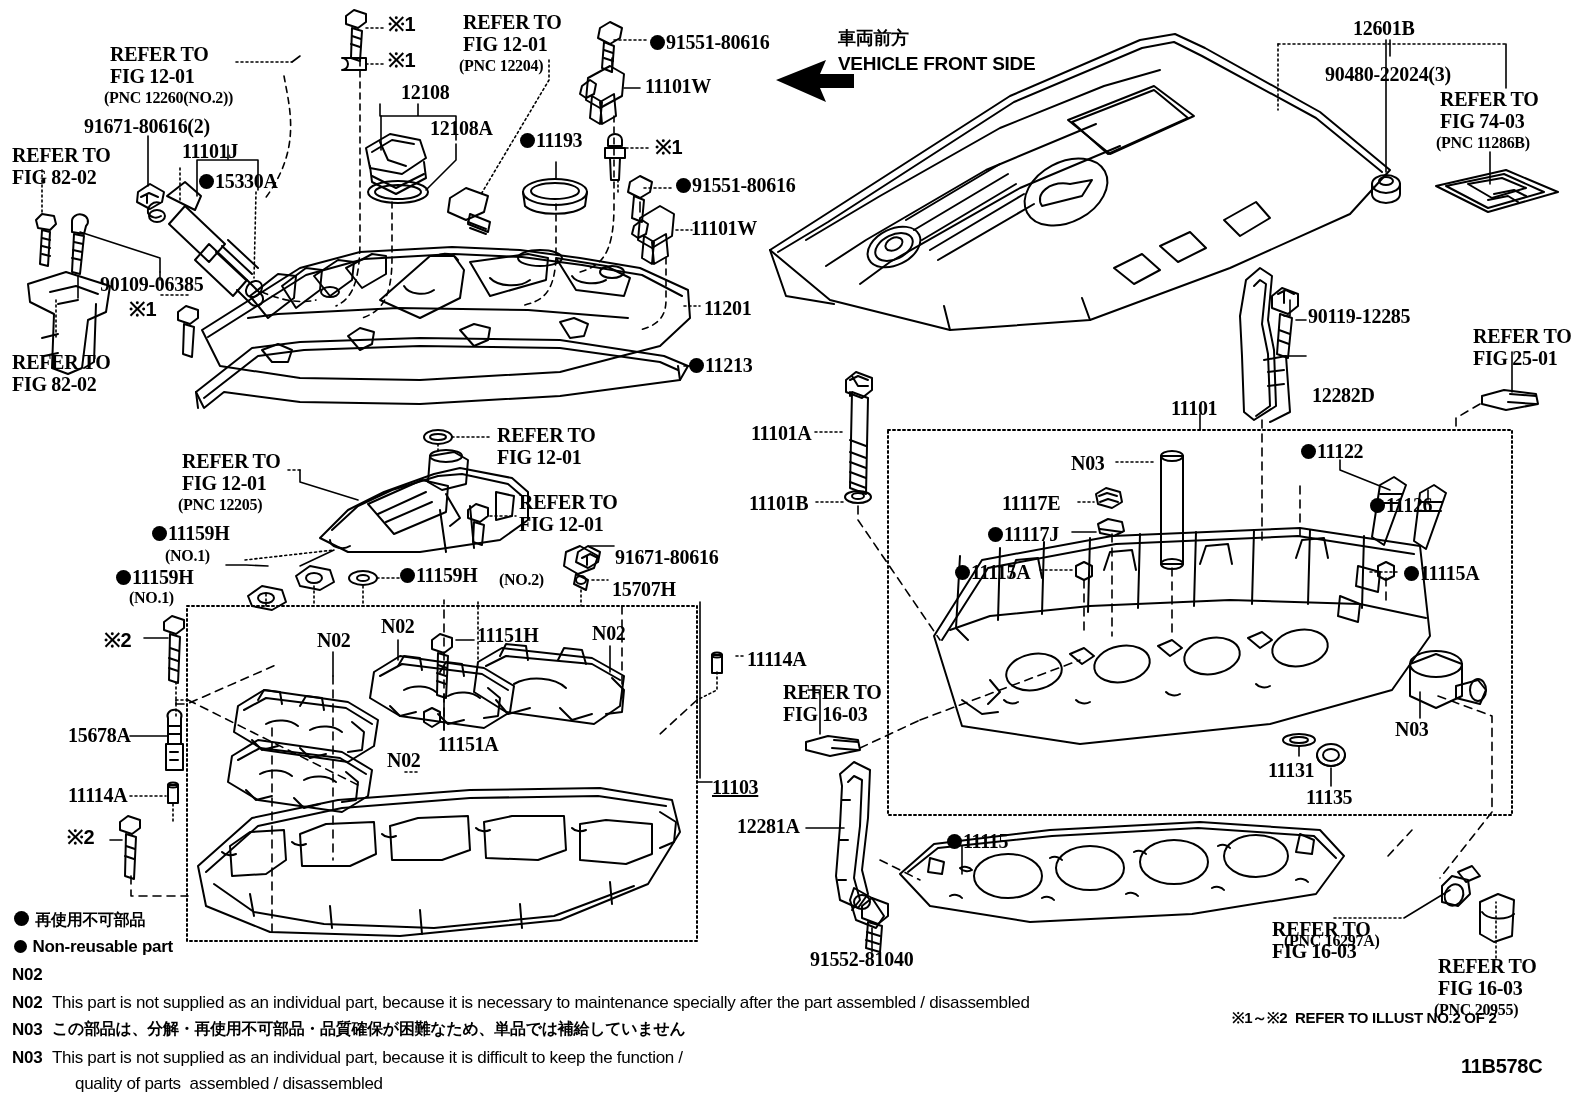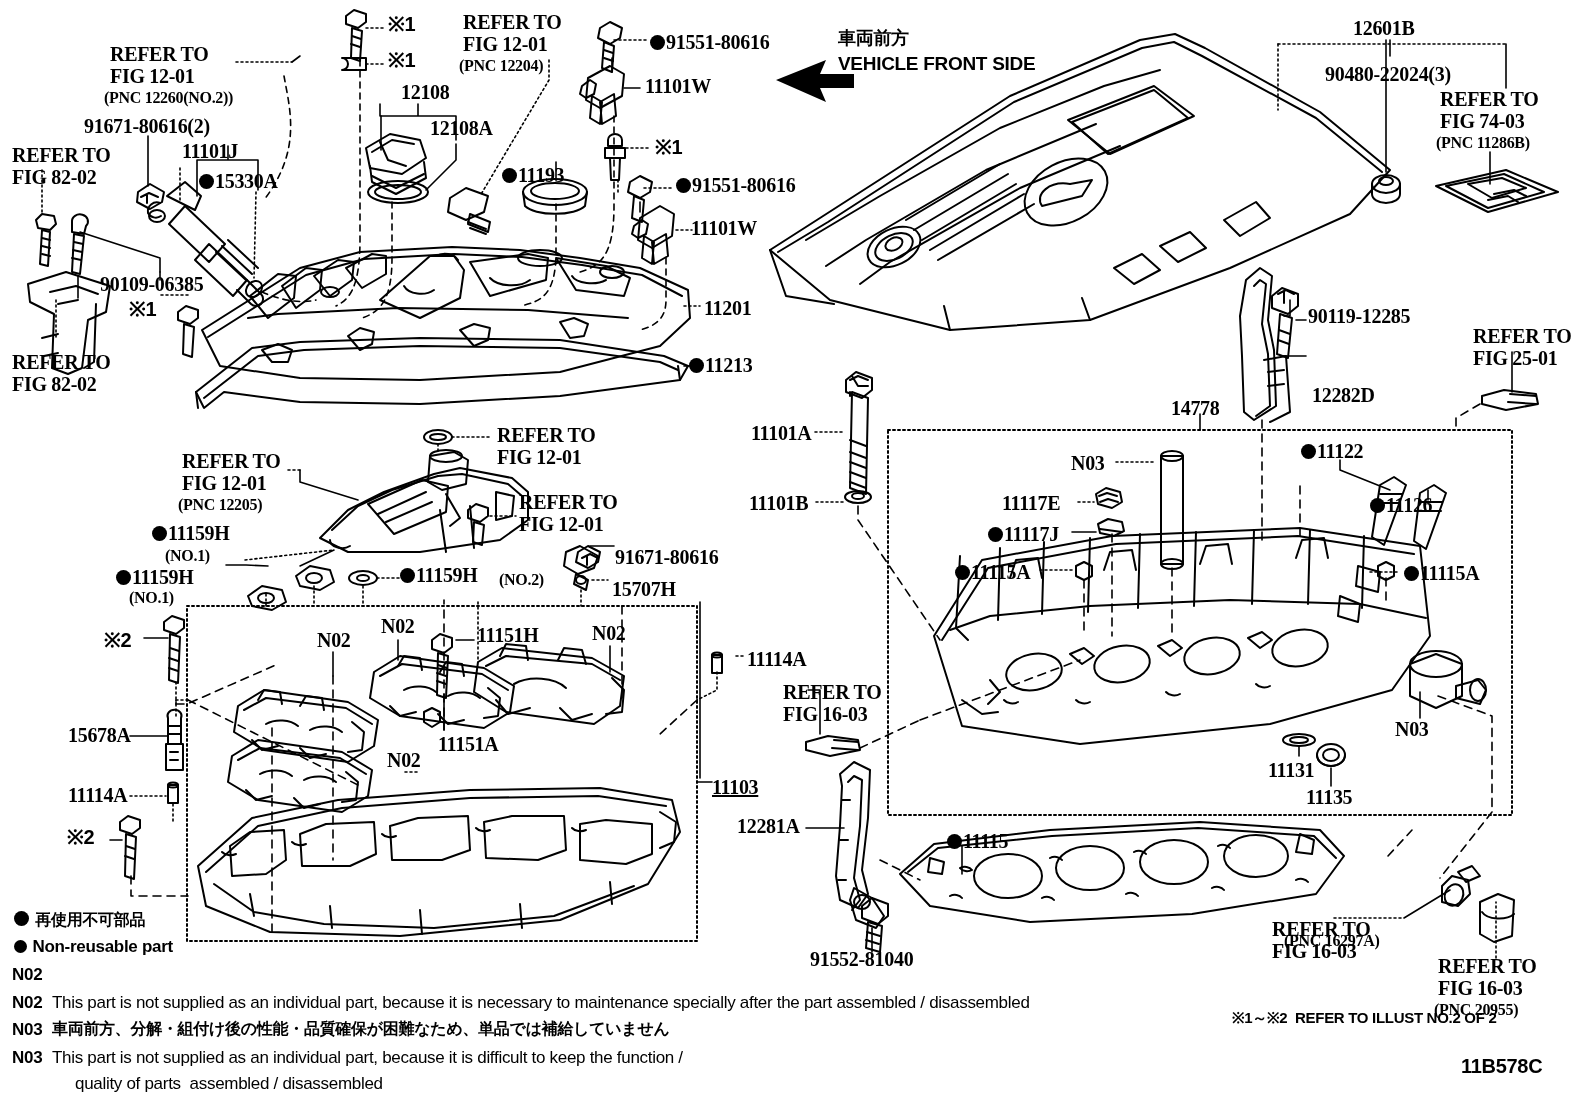--- a/index.html
+++ b/index.html
@@ -646,21 +646,21 @@
   <div class="lbl" style="left:12px; top:352px;">REFER TO</div>
   <div class="lbl" style="left:12px; top:374px;">FIG 82-02</div>
 
   <div class="lbl sans" style="left:388px; top:14px;">※1</div>
   <div class="lbl sans" style="left:388px; top:50px;">※1</div>
   <div class="lbl" style="left:463px; top:12px;">REFER TO</div>
   <div class="lbl" style="left:463px; top:34px;">FIG 12-01</div>
   <div class="lbl sm" style="left:459px; top:57px;">(PNC 12204)</div>
   <div class="lbl" style="left:401px; top:82px;">12108</div>
   <div class="lbl" style="left:430px; top:118px;">12108A</div>
-  <div class="lbl" style="left:502px; top:130px;margin-top:35px;"><span class="dot"></span><span>11193</span></div>
+  <div class="lbl" style="left:520px; top:130px;"><span class="dot"></span><span>11193</span></div>
 
   <div class="lbl" style="left:650px; top:32px;"><span class="dot"></span><span>91551-80616</span></div>
   <div class="lbl" style="left:645px; top:76px;">11101W</div>
   <div class="lbl sans" style="left:655px; top:137px;">※1</div>
   <div class="lbl" style="left:676px; top:175px;"><span class="dot"></span><span>91551-80616</span></div>
   <div class="lbl" style="left:691px; top:218px;">11101W</div>
   <div class="lbl" style="left:704px; top:298px;">11201</div>
   <div class="lbl" style="left:689px; top:355px;"><span class="dot"></span><span>11213</span></div>
 
   <div class="lbl" style="left:497px; top:425px;">REFER TO</div>
@@ -698,21 +698,21 @@
 
   <div class="lbl" style="left:783px; top:682px;">REFER TO</div>
   <div class="lbl" style="left:783px; top:704px;">FIG 16-03</div>
   <div class="lbl" style="left:737px; top:816px;">12281A</div>
   <div class="lbl" style="left:810px; top:949px;">91552-81040</div>
   <div class="lbl" style="left:947px; top:831px;"><span class="dot"></span><span>11115</span></div>
 
   <div class="lbl" style="left:751px; top:423px;">11101A</div>
   <div class="lbl" style="left:749px; top:493px;">11101B</div>
 
-  <div class="lbl" style="left:1171px; top:398px;">14778</div>
+  <div class="lbl" style="left:1171px; top:398px;">11101</div>
   <div class="lbl" style="left:1071px; top:453px;">N03</div>
   <div class="lbl" style="left:1002px; top:493px;">11117E</div>
   <div class="lbl" style="left:988px; top:524px;"><span class="dot"></span><span>11117J</span></div>
   <div class="lbl" style="left:955px; top:562px;"><span class="dot"></span><span>11115A</span></div>
   <div class="lbl" style="left:1404px; top:563px;"><span class="dot"></span><span>11115A</span></div>
 
   <div class="lbl" style="left:1308px; top:306px;">90119-12285</div>
   <div class="lbl" style="left:1312px; top:385px;">12282D</div>
   <div class="lbl" style="left:1301px; top:441px;"><span class="dot"></span><span>11122</span></div>
   <div class="lbl" style="left:1370px; top:471px;margin-top:24px;"><span class="dot"></span><span>11126</span></div>
@@ -743,21 +743,21 @@
 
   <div class="lbl jpsm" style="left:14px; top:911px;"><span class="dot"></span> <span>再使用不可部品</span></div>
   <div class="lbl sans" style="left:14px; top:938px; font-size:17px;"><span class="dot sm"></span> <span>Non-reusable part</span></div>
 
   <div class="lbl sans" style="left:12px; top:966px; font-size:17px;">N02</div>
 
   <div class="lbl sans" style="left:12px; top:994px; font-size:17px;">N02</div>
   <div class="lbl sans" style="left:52px; top:994px; font-size:17px; font-weight:normal;">This part is not supplied as an individual part, because it is necessary to maintenance specially after the part assembled / disassembled</div>
 
   <div class="lbl sans" style="left:12px; top:1021px; font-size:17px;">N03</div>
-  <div class="lbl jpsm" style="left:52px; top:1020px;">車両前方、分解・組付け後の性能・品質確保が困難なため、単品では補給していません</div>
+  <div class="lbl jpsm" style="left:52px; top:1020px;">この部品は、分解・再使用不可部品・品質確保が困難なため、単品では補給していません</div>
 
   <div class="lbl sans" style="left:12px; top:1049px; font-size:17px;">N03</div>
   <div class="lbl sans" style="left:52px; top:1049px; font-size:17px; font-weight:normal;">This part is not supplied as an individual part, because it is difficult to keep the function /</div>
   <div class="lbl sans" style="left:75px; top:1075px; font-size:17px; font-weight:normal;">quality of parts  assembled / disassembled</div>
 
   <div class="lbl sans" style="left:1232px; top:1010px; font-size:15px;">※1～※2  REFER TO ILLUST NO.2 OF 2</div>
   <div class="lbl sans" style="left:1461px; top:1056px; font-size:20px;">11B578C</div>
 
 </div>
 

